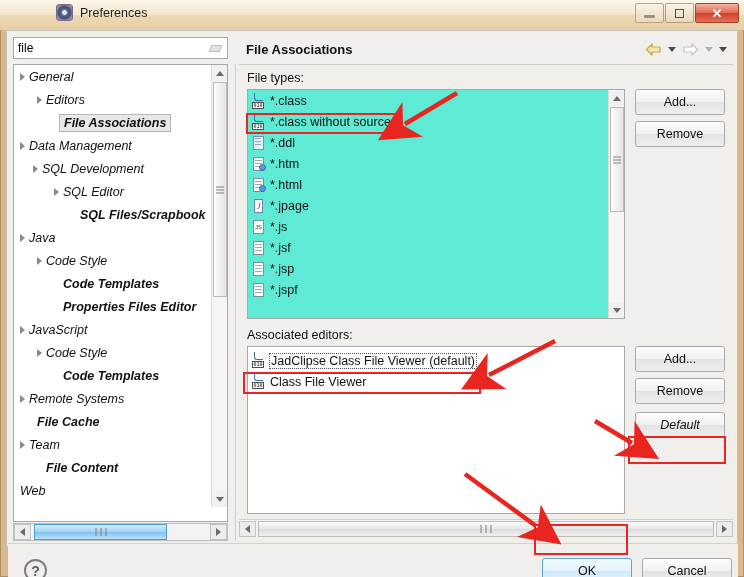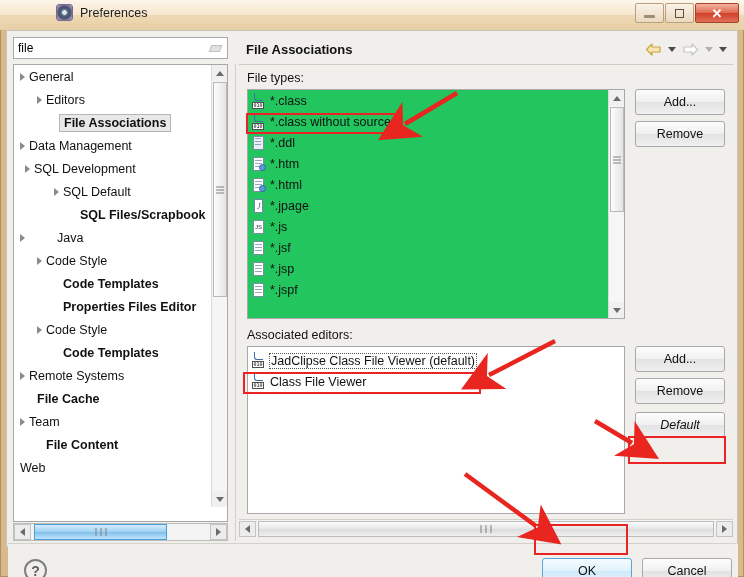--- a/index.html
+++ b/index.html
@@ -75,21 +75,21 @@
     content:"";position:absolute;left:2px;top:5px;width:11px;height:7px;
     background:#c9c9c9;border:1px solid #8e8e8e;box-sizing:border-box;
     transform:skewX(-20deg);
   }
 
   
   .tree-panel{
     position:absolute;left:6px;top:33px;width:215px;height:458px;
     background:#fff;border:1px solid #a8a8a8;box-sizing:border-box;overflow:hidden;
   }
-  .tree-scrollarea{position:absolute;left:0;top:0;width:199px;height:442px;overflow:hidden;}
+  .tree-scrollarea{position:absolute;left:0;top:0;width:199px;height:442px;overflow:hidden;font-style:italic;}
   .tree-item{height:23px;display:flex;align-items:center;white-space:nowrap;}
   .tree-arrow{
     width:0;height:0;margin-right:4px;flex:0 0 auto;
     border-left:5px solid #8a8a8a;border-top:4px solid transparent;border-bottom:4px solid transparent;
   }
   .tree-label{font-size:12.5px;color:#111;}
   .tree-label.bold{font-weight:bold;}
   .tree-item.selected .tree-label{
     background:#e8e8e8;border:1px solid #b5b5b5;padding:1px 4px;margin-left:-4px;
   }
@@ -150,21 +150,21 @@
   .arrow-back svg, .arrow-fwd svg{display:block;}
   .caret{width:0;height:0;border-top:5px solid #4a4a4a;border-left:4px solid transparent;border-right:4px solid transparent;}
   .caret.dim{border-top-color:#b0b0b0;}
 
   .section-label{font-size:12.5px;color:#111;}
 
   
   .ft-label{position:absolute;left:8px;top:36px;}
   .ft-list{
     position:absolute;left:8px;top:54px;width:378px;height:230px;
-    background:#22c55e;border:1px solid #a8a8a8;box-sizing:border-box;overflow:hidden;
+    background:#5eead4;border:1px solid #a8a8a8;box-sizing:border-box;overflow:hidden;
   }
   .ft-inner{position:absolute;left:0;top:0;width:361px;height:228px;overflow:hidden;}
   .ft-row{height:21px;display:flex;align-items:center;padding-left:3px;white-space:nowrap;}
   .ft-row span.n{font-size:12.5px;color:#111;margin-left:3px;}
 
   .ficon{width:16px;height:16px;position:relative;flex:0 0 auto;}
   .doc{position:absolute;left:2px;top:1px;width:11px;height:14px;background:#fff;border:1px solid #7d8da0;box-sizing:border-box;}
   .doc:after{content:"";position:absolute;left:1px;top:2px;width:7px;height:1px;box-shadow:0 0 0 0 #9aa7b6,0 3px 0 0 #9aa7b6,0 6px 0 0 #9aa7b6;background:#9aa7b6;}
   .badge010{
     position:absolute;left:1px;bottom:0px;width:12px;height:7px;background:#fff;
@@ -273,47 +273,51 @@
             <span class="tree-label">Editors</span>
           </div>
           <div class="tree-item selected" style="padding-left: 40px;">
             <span style="display: inline-block; width: 9px; flex: 0 0 auto;"></span>
             <span class="tree-label bold">File Associations</span>
           </div>
           <div class="tree-item" style="padding-left: 6px;">
             <span class="tree-arrow"></span>
             <span class="tree-label">Data Management</span>
           </div>
-          <div class="tree-item" style="padding-left: 11px;">
+          <div class="tree-item" style="padding-left: 19px;">
             <span class="tree-arrow"></span>
             <span class="tree-label">SQL Development</span>
           </div>
           <div class="tree-item" style="padding-left: 40px;">
             <span class="tree-arrow"></span>
-            <span class="tree-label">SQL Default</span>
+            <span class="tree-label">SQL Editor</span>
           </div>
           <div class="tree-item" style="padding-left: 57px;">
             <span style="display: inline-block; width: 9px; flex: 0 0 auto;"></span>
             <span class="tree-label bold">SQL Files/Scrapbook</span>
           </div>
-          <div class="tree-item" style="padding-left: 6px; gap: 28px;">
+          <div class="tree-item" style="padding-left: 6px;">
             <span class="tree-arrow"></span>
             <span class="tree-label">Java</span>
           </div>
           <div class="tree-item" style="padding-left: 23px;">
             <span class="tree-arrow"></span>
             <span class="tree-label">Code Style</span>
           </div>
           <div class="tree-item" style="padding-left: 40px;">
             <span style="display: inline-block; width: 9px; flex: 0 0 auto;"></span>
             <span class="tree-label bold">Code Templates</span>
           </div>
           <div class="tree-item" style="padding-left: 40px;">
             <span style="display: inline-block; width: 9px; flex: 0 0 auto;"></span>
             <span class="tree-label bold">Properties Files Editor</span>
+          </div>
+          <div class="tree-item" style="padding-left: 6px;">
+            <span class="tree-arrow"></span>
+            <span class="tree-label">JavaScript</span>
           </div>
           <div class="tree-item" style="padding-left: 23px;">
             <span class="tree-arrow"></span>
             <span class="tree-label">Code Style</span>
           </div>
           <div class="tree-item" style="padding-left: 40px;">
             <span style="display: inline-block; width: 9px; flex: 0 0 auto;"></span>
             <span class="tree-label bold">Code Templates</span>
           </div>
           <div class="tree-item" style="padding-left: 6px;">

